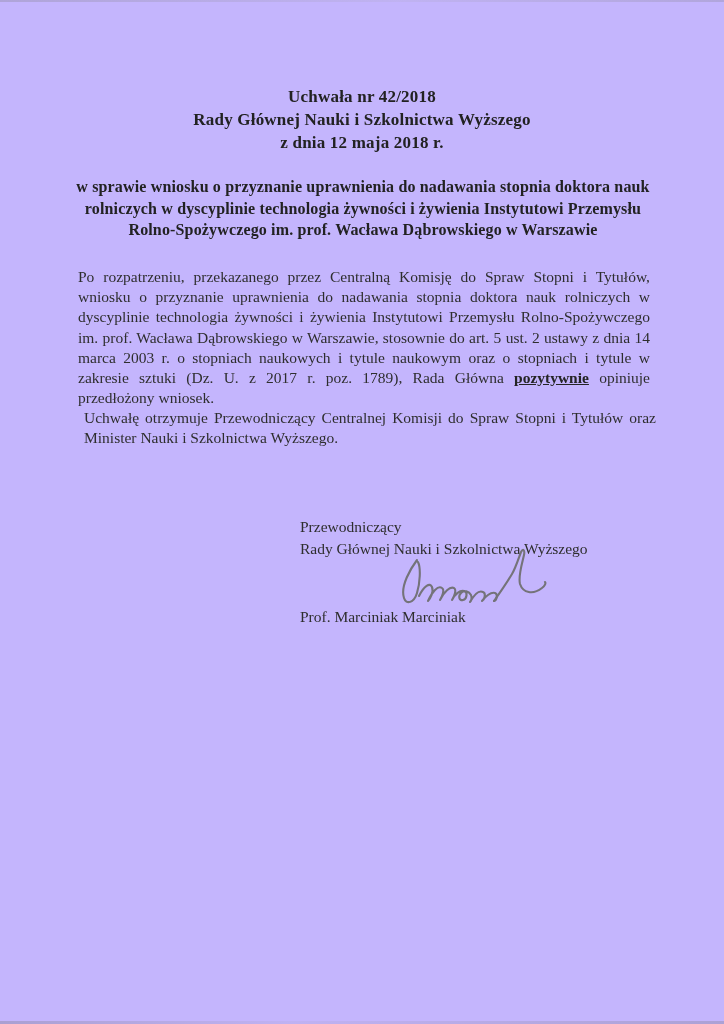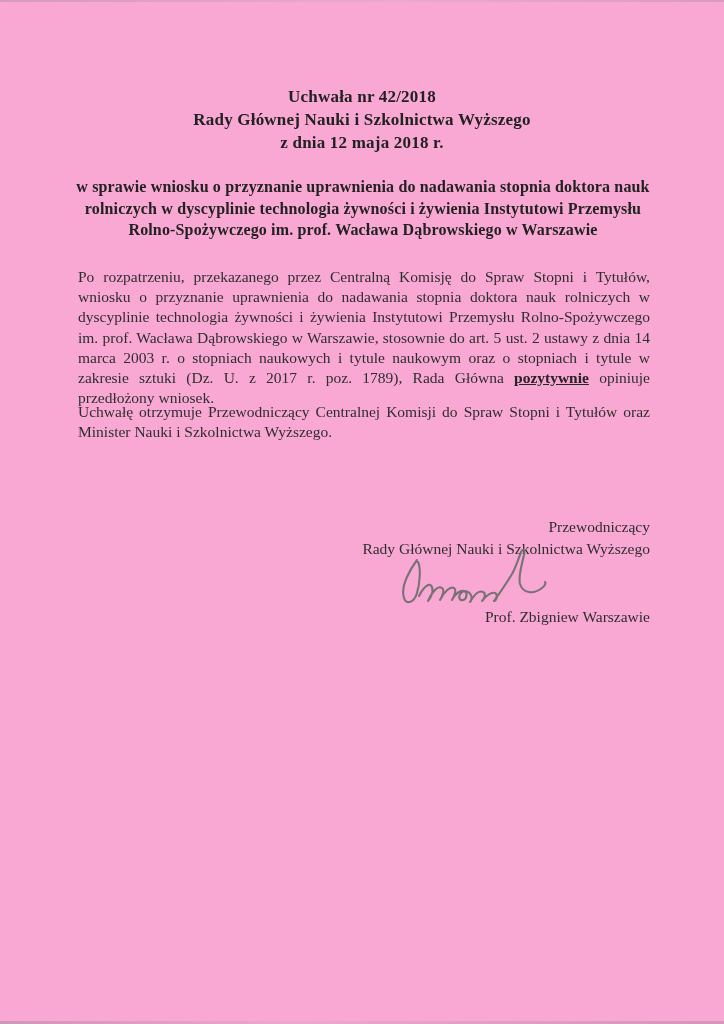--- a/index.html
+++ b/index.html
@@ -5,21 +5,21 @@
   html, body {
     margin: 0;
     padding: 0;
     background: #ffffff;
   }
   .page {
     position: relative;
     width: 724px;
     height: 1024px;
     margin: 0 auto;
-    background: #f9a8d4;
+    background: #c4b5fd;
     overflow: hidden;
     font-family: "Liberation Serif", "DejaVu Serif", serif;
     color: #2b2b2b;
   }
   
   .scan-edge-top {
     position: absolute;
     top: 0; left: 0; right: 0;
     height: 2px;
     background: linear-gradient(to right, rgba(120,120,120,.28), rgba(160,160,160,.12) 55%, rgba(120,120,120,.25));
@@ -63,21 +63,21 @@
     color: #2e2e2e;
   }
   .par-1 { top: 267px; }
   .par-2 { top: 402px; }
   .bold-inline { font-weight: bold; color: #242424; text-decoration: underline; }
   .sig-block {
     position: absolute;
     top: 516px;
     left: 300px;
     width: 350px;
-    text-align: right;
+    text-align: left;
     font-size: 15.5px;
     color: #2e2e2e;
   }
   .sig-role-1, .sig-role-2 { line-height: 22px; }
   .sig-scribble-wrap {
     position: relative;
     height: 44px;
     overflow: visible;
   }
   .sig-scribble-wrap svg {
@@ -98,21 +98,21 @@
   <div class="title-block">
     <div>Uchwała nr 42/2018</div>
     <div>Rady Głównej Nauki i Szkolnictwa Wyższego</div>
     <div>z dnia 12 maja 2018 r.</div>
   </div>
 
   <div class="subject-block">w sprawie wniosku o przyznanie uprawnienia do nadawania stopnia doktora nauk rolniczych w dyscyplinie technologia żywności i żywienia Instytutowi Przemysłu Rolno-Spożywczego im. prof. Wacława Dąbrowskiego w Warszawie</div>
 
   <p class="body-par par-1" style="margin:0;"><span>Po rozpatrzeniu, przekazanego przez Centralną Komisję do Spraw Stopni i Tytułów, wniosku o przyznanie uprawnienia do nadawania stopnia doktora nauk rolniczych w dyscyplinie technologia żywności i żywienia Instytutowi Przemysłu Rolno-Spożywczego im. prof. Wacława Dąbrowskiego w Warszawie, stosownie do art. 5 ust. 2 ustawy z dnia 14 marca 2003 r. o stopniach naukowych i tytule naukowym oraz o stopniach i tytule w zakresie sztuki (Dz. U. z 2017 r. poz. 1789), Rada Główna </span><span class="bold-inline">pozytywnie</span><span> opiniuje przedłożony wniosek.</span></p>
 
-  <p class="body-par par-2" style="margin:0;">Uchwałę otrzymuje Przewodniczący Centralnej Komisji do Spraw Stopni i Tytułów oraz Minister Nauki i Szkolnictwa Wyższego.</p>
+  <p class="body-par par-2" style="margin:6px;">Uchwałę otrzymuje Przewodniczący Centralnej Komisji do Spraw Stopni i Tytułów oraz Minister Nauki i Szkolnictwa Wyższego.</p>
 
   <div class="sig-block">
     <div class="sig-role-1">Przewodniczący</div>
     <div class="sig-role-2">Rady Głównej Nauki i Szkolnictwa Wyższego</div>
     <div class="sig-scribble-wrap">
       <svg width="172" height="64" viewBox="0 0 172 64" aria-hidden="true">
         <g fill="none" stroke="#6e6e6e" stroke-width="2.1" stroke-linecap="round" stroke-linejoin="round" opacity="0.92">
 
           <path d="M31,14 C25,22 14,40 18,52 C20,59 28,57 31,47 C34,37 35,22 32,16"></path>
 
@@ -123,18 +123,18 @@
                    C78,44 83,45 85,49 C86,52 85,55 84,56
                    C88,49 93,44 97,46 C100,47 99,53 96,55
                    C100,50 105,46 109,47 C112,48 111,54 108,55"></path>
 
           <path d="M108,55 C113,48 120,38 126,28 C130,21 133,11 135,6
                    C137,2 139,4 138,9 C136,18 132,30 134,38
                    C137,47 147,49 156,42 C159,40 160,37 159,36"></path>
         </g>
       </svg>
     </div>
-    <div class="sig-name">Prof. Zbigniew Warszawie</div>
+    <div class="sig-name">Prof. Marciniak Marciniak</div>
   </div>
 
   <div class="scan-edge-bottom"></div>
 
 </div>
 
 </body></html>

